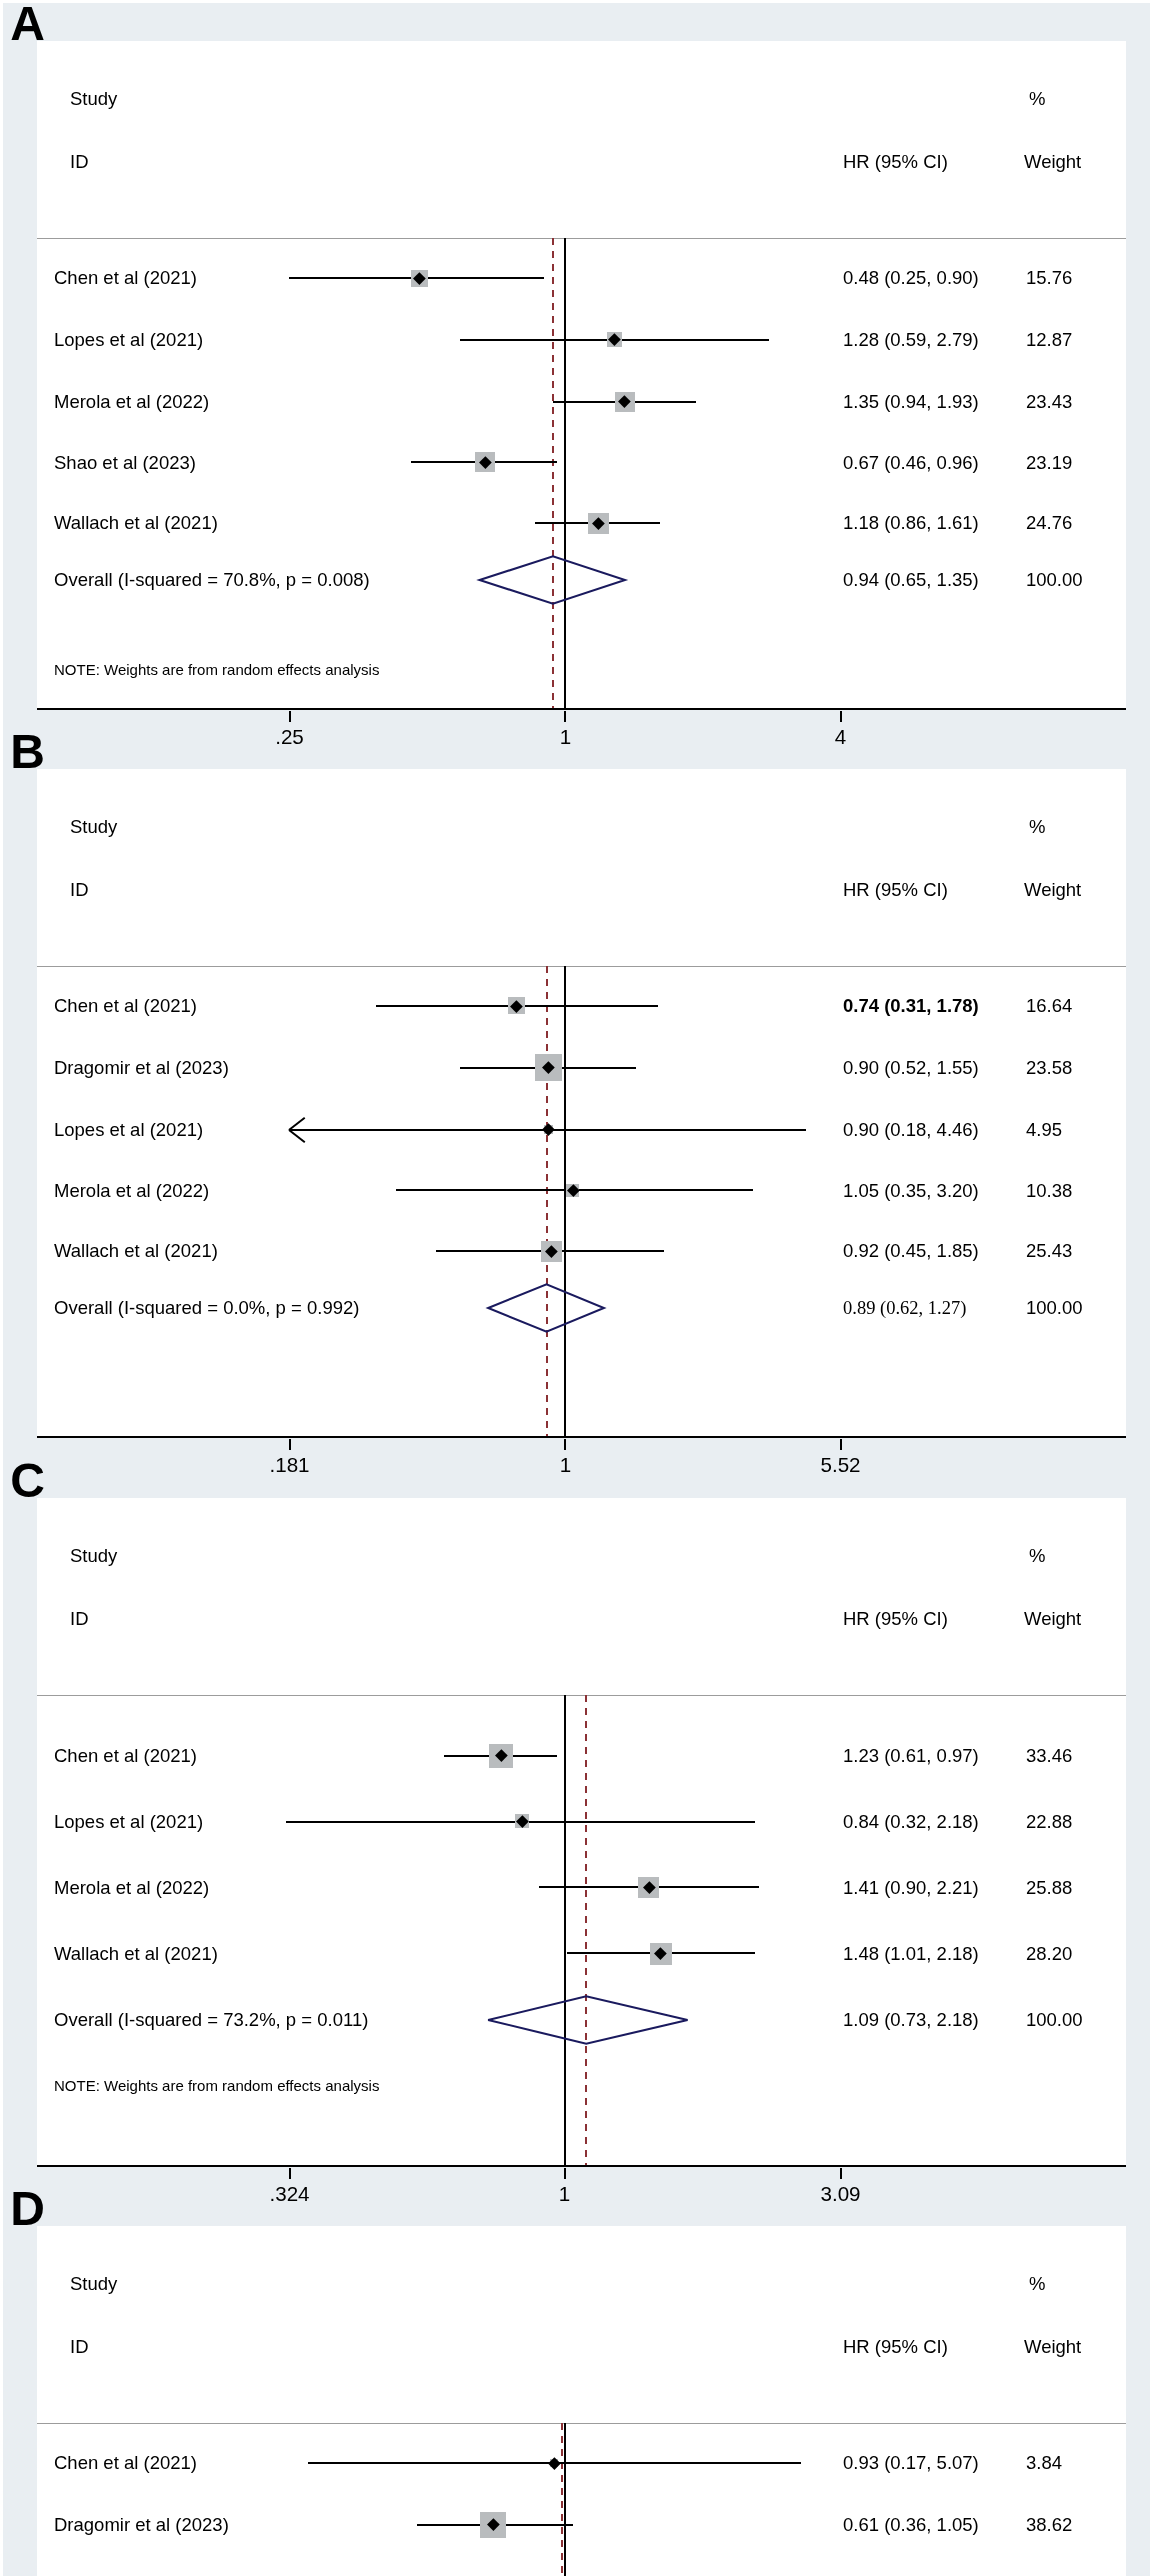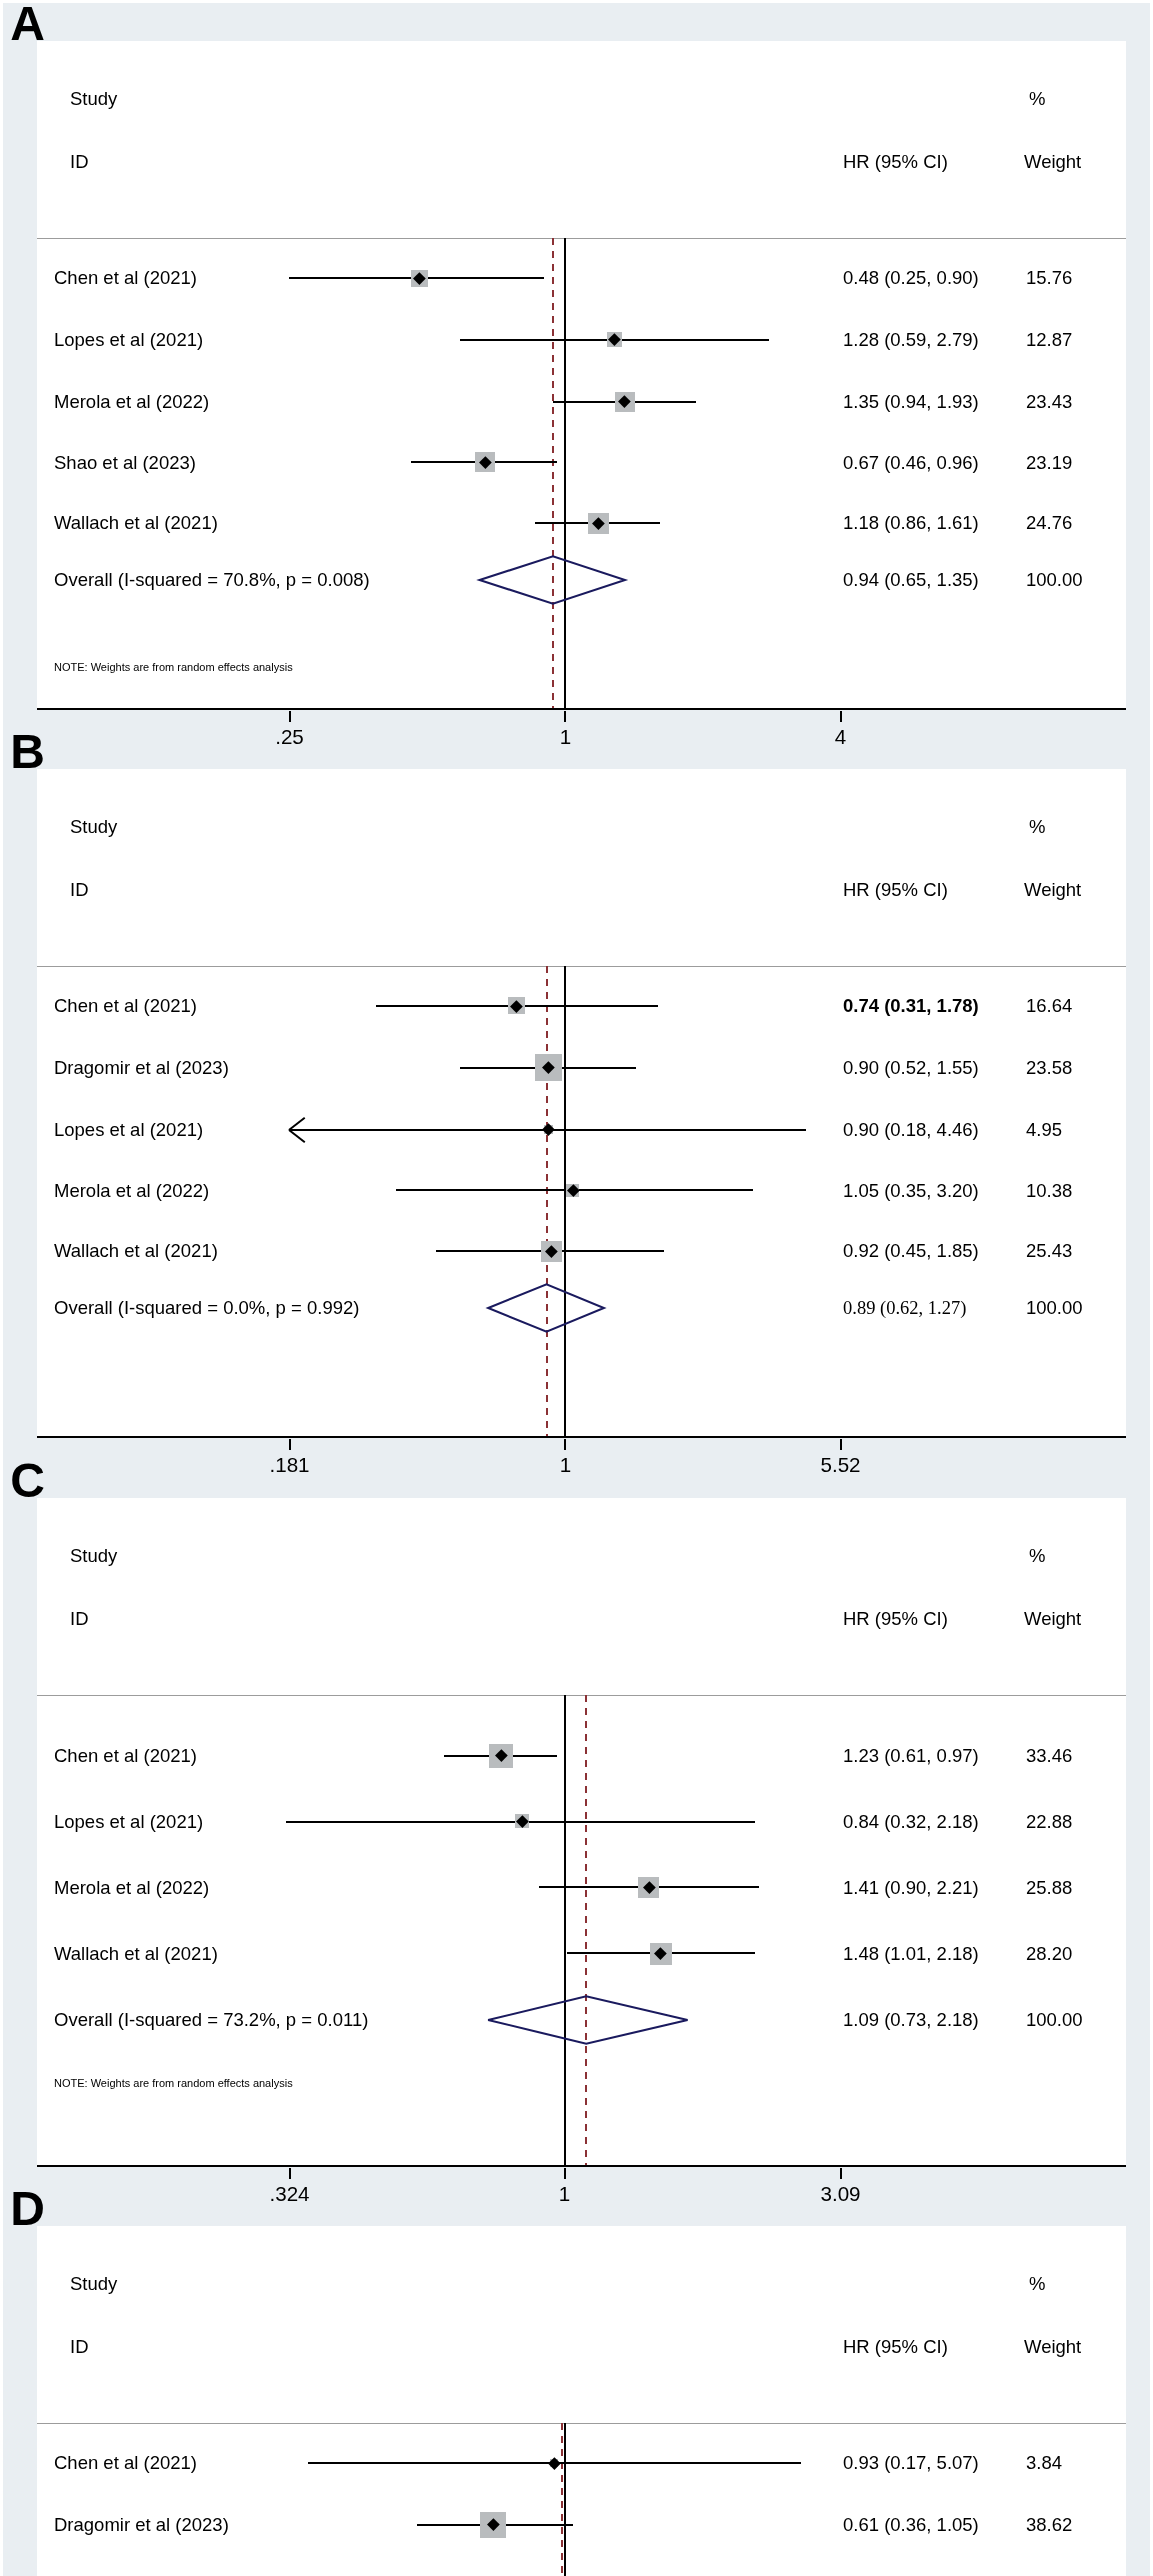--- a/index.html
+++ b/index.html
@@ -15,21 +15,21 @@
   .h-pct{left:992px;}
   .h-wt{left:987px;}
   .rule{position:absolute;left:0;width:100%;height:1px;background:#9c9c9c;}
   .vline{position:absolute;width:1.5px;background:#000;}
   .dline{position:absolute;width:1.5px;background:repeating-linear-gradient(to bottom,#8b3135 0 7.2px,transparent 7.2px 13px);}
   .ciline{position:absolute;height:2.1px;background:#000;}
   .chev{position:absolute;width:19.6px;height:2.1px;background:#000;transform-origin:0 50%;}
   .wbox{position:absolute;background:#b9bcbe;}
   .pt{position:absolute;width:8.8px;height:8.8px;background:#000;transform:rotate(45deg);}
   .rowtext{position:absolute;font-size:18.5px;line-height:26px;height:26px;white-space:nowrap;}
-  .note{position:absolute;left:17px;font-size:11px;white-space:nowrap;}
+  .note{position:absolute;left:17px;font-size:15px;white-space:nowrap;}
   .tick{position:absolute;width:1.5px;height:11.3px;background:#000;}
   .ticklabel{position:absolute;width:113px;text-align:center;font-size:20.6px;}
   svg.diamond{position:absolute;left:0;}
 </style>
 </head>
 <body>
 
 <div id="fig">
   <div id="bg"></div>
 

